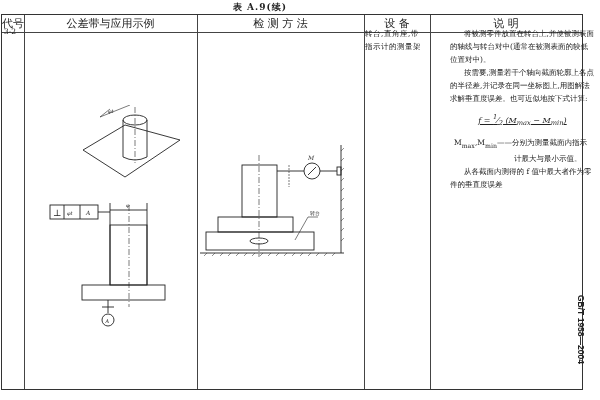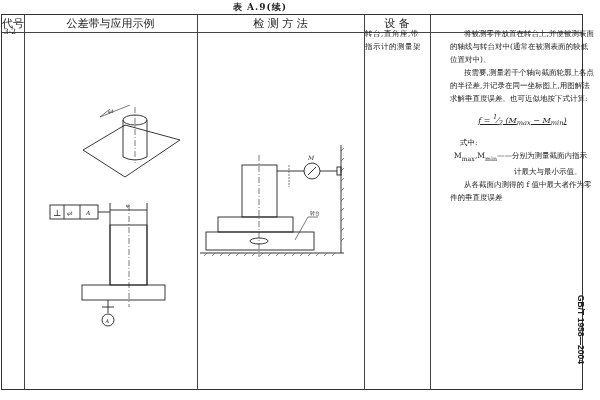--- a/index.html
+++ b/index.html
@@ -29,30 +29,30 @@
   <div class="vline" style="left:22px"></div>
   <div class="vline" style="left:195px"></div>
   <div class="vline" style="left:362px"></div>
   <div class="vline" style="left:428px"></div>
   <div class="hline" style="top:17px"></div>
 
   <div class="hdr" style="left:0;width:22px">代号</div>
   <div class="hdr" style="left:22px;width:173px">公差带与应用示例</div>
   <div class="hdr" style="left:195px;width:167px">检 测 方 法</div>
   <div class="hdr" style="left:362px;width:66px">设 备</div>
+  <div class="hdr" style="left:428px;width:152px">说 明</div>
 </div>
 
 <div class="code">3-2</div>
 <div class="equip">转台,直角座,带指示计的测量架</div>
 
 <div class="desc">
   <p>将被测零件放置在转台上,并使被测表面的轴线与转台对中(通常在被测表面的较低位置对中)。</p>
   <p>按需要,测量若干个轴向截面轮廓上各点的半径差,并记录在同一坐标图上,用图解法求解垂直度误差。也可近似地按下式计算:</p>
   <div class="formula">f = <sup>1</sup>⁄<sub>2</sub> (M<sub>max</sub> − M<sub>min</sub>)</div>
-  <div class="indent">式中:</div>
   <div class="sym-def">
     <div>M<sub>max</sub>,M<sub>min</sub>——分别为测量截面内指示</div>
     <div class="cont">计最大与最小示值。</div>
   </div>
   <p>从各截面内测得的 f 值中最大者作为零件的垂直度误差</p>
 </div>
 
 <svg style="left:80px;top:105px" width="120" height="90" viewBox="0 0 120 90">
   <g stroke="#222" stroke-width="0.9" fill="none">
     <polygon points="3,45 45,20 100,35 45,72"></polygon>

